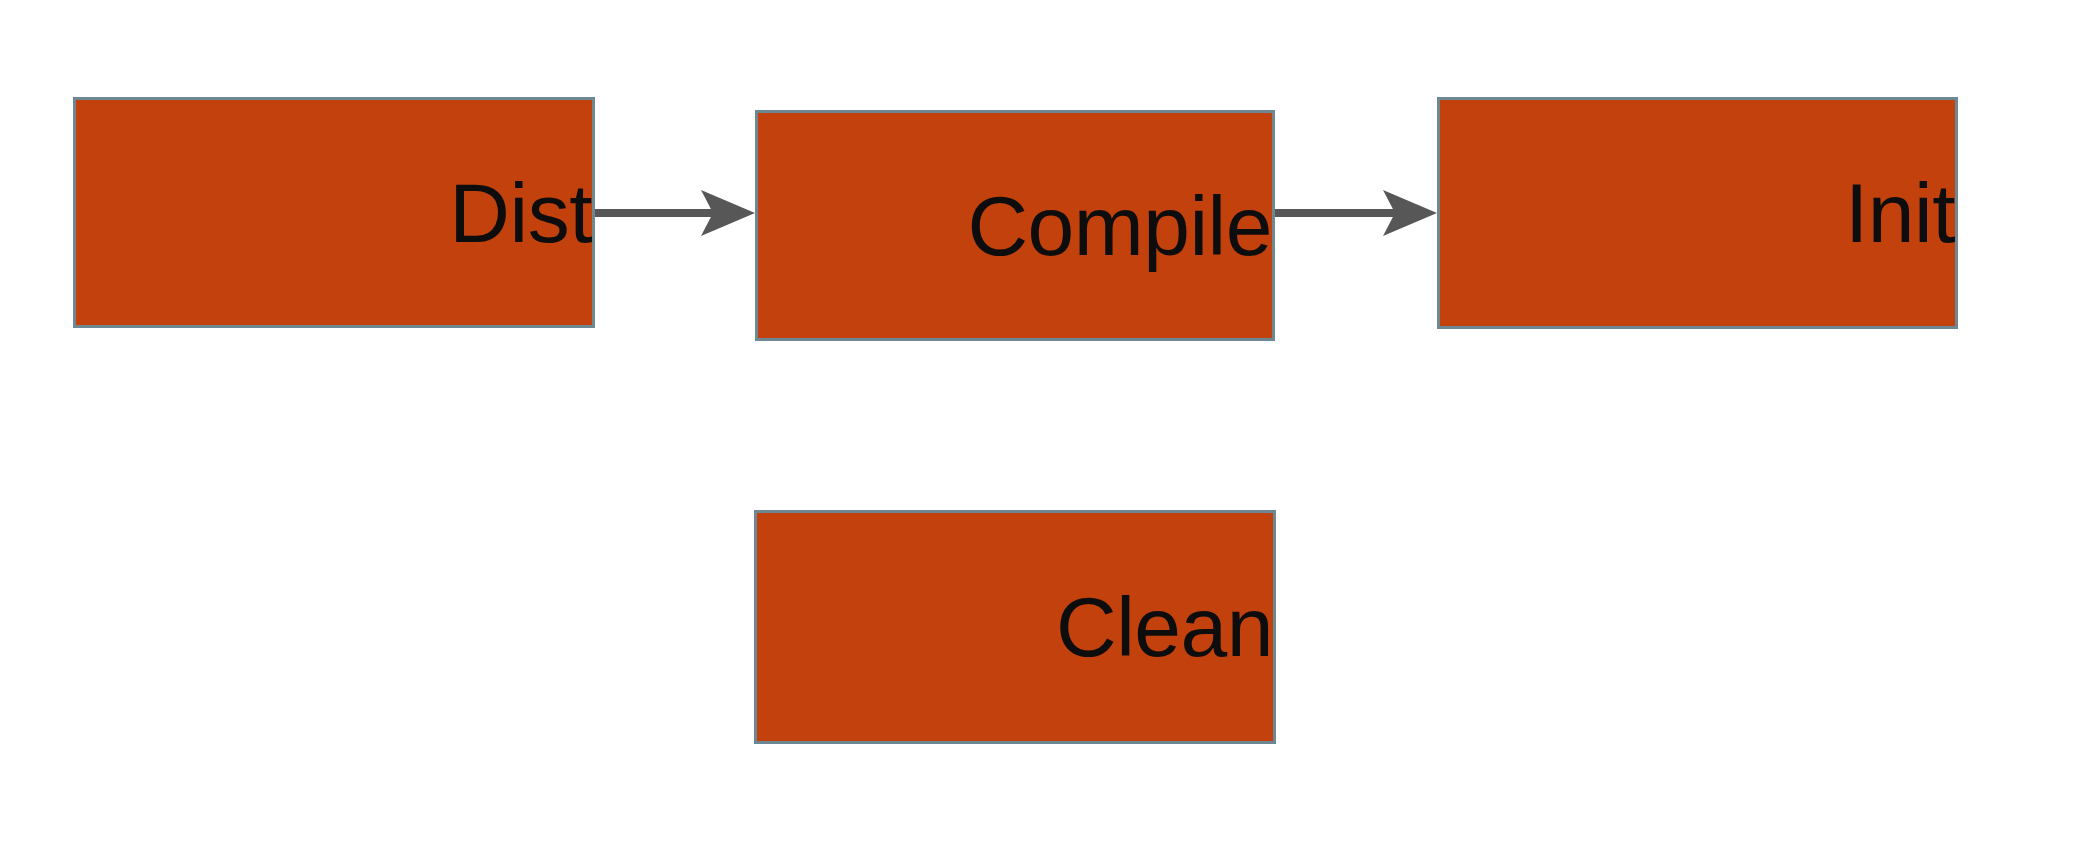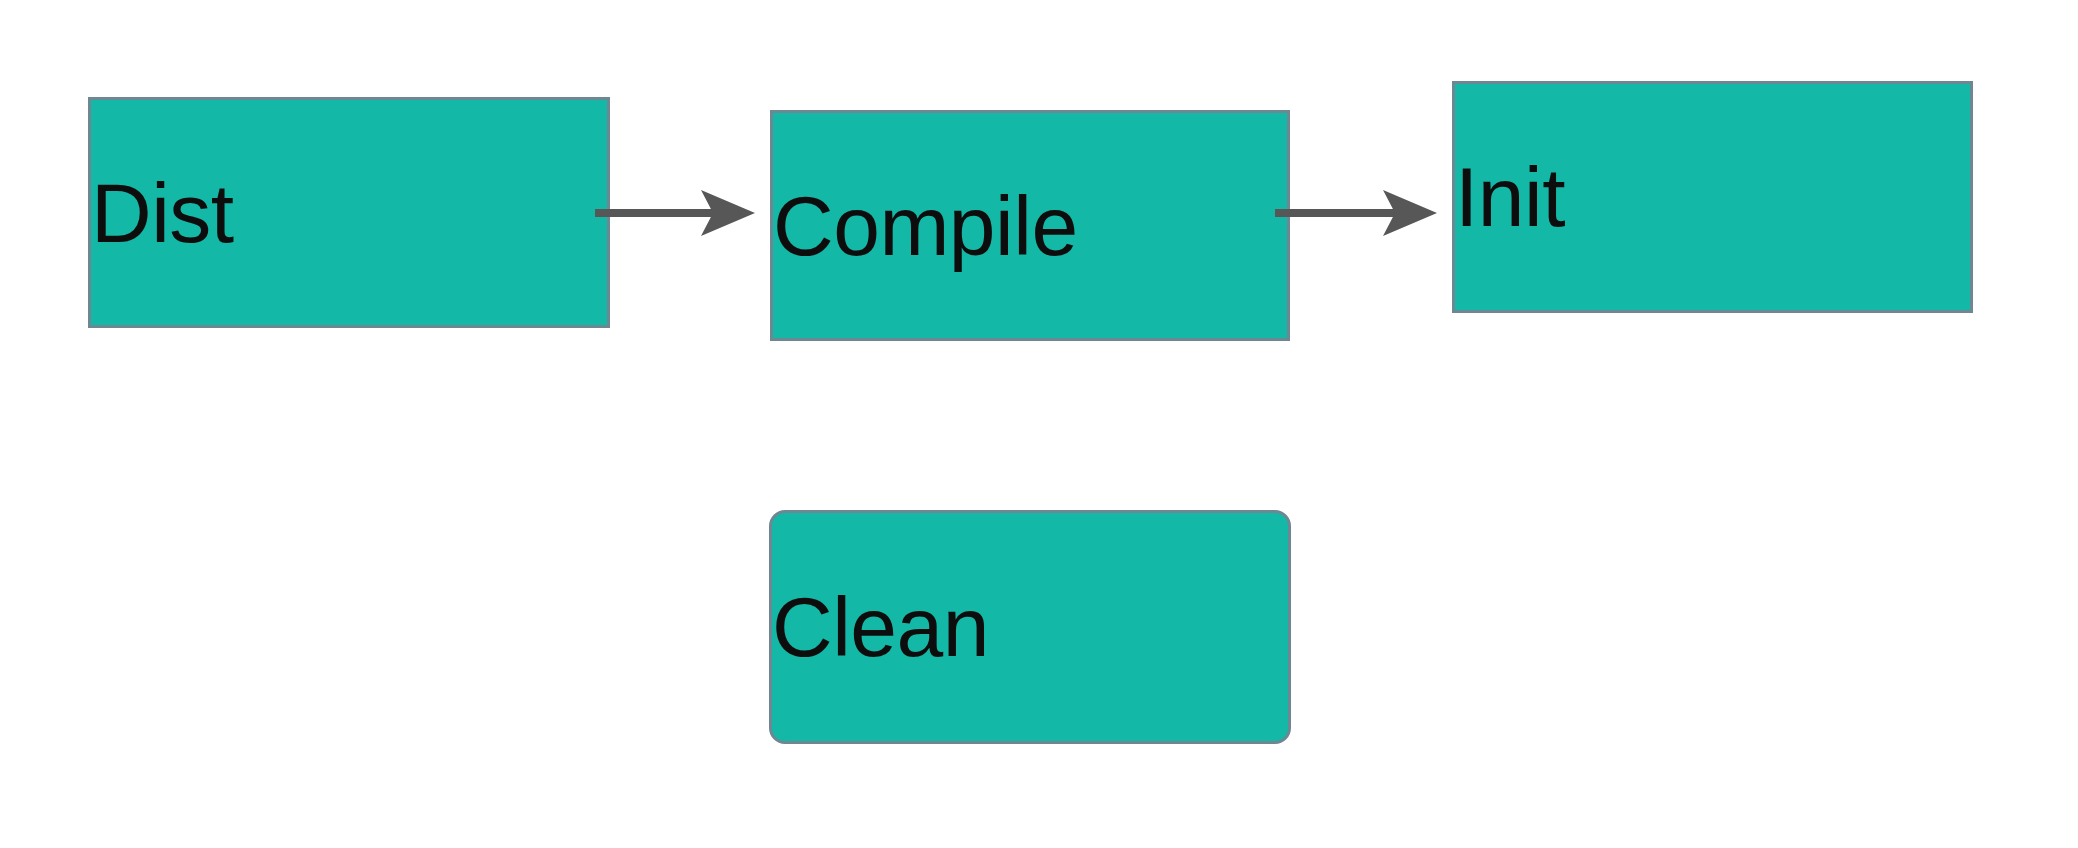--- a/index.html
+++ b/index.html
@@ -14,42 +14,41 @@
   #canvas {
     position: relative;
     width: 2078px;
     height: 848px;
     background: #ffffff;
     overflow: hidden;
   }
   .node {
     position: absolute;
     box-sizing: border-box;
-    background: #14b8a6;
+    background: #c2410c;
     border: 3px solid #6d8793;
     display: flex;
     align-items: center;
-    justify-content: flex-start;
-    margin-left: 15px;
+    justify-content: flex-end;
   }
   .node-label {
     font-family: "Liberation Sans", sans-serif;
     font-size: 84px;
     font-weight: 400;
     line-height: 1;
     color: #0d0d0d;
     letter-spacing: -0.5px;
     white-space: nowrap;
     -webkit-font-smoothing: antialiased;
   }
   
   #node-dist    { left: 73px;   top: 97px;  width: 522px; height: 231px; }
   #node-compile { left: 755px;  top: 110px;  width: 520px; height: 231px; }
-  #node-init    { left: 1437px; top: 81px;  width: 521px; height: 232px; }
-  #node-clean   { left: 754px;  top: 510px; width: 522px; height: 234px; border-radius: 16px; }
+  #node-init    { left: 1437px; top: 97px;  width: 521px; height: 232px; }
+  #node-clean   { left: 754px;  top: 510px; width: 522px; height: 234px; }
 
   .edge {
     position: absolute;
     overflow: visible;
   }
   #edge-dist-compile { left: 595px;  top: 173px; width: 164px; height: 80px; }
   #edge-compile-init { left: 1275px; top: 173px; width: 166px; height: 80px; }
 </style>
 </head>
 <body>

